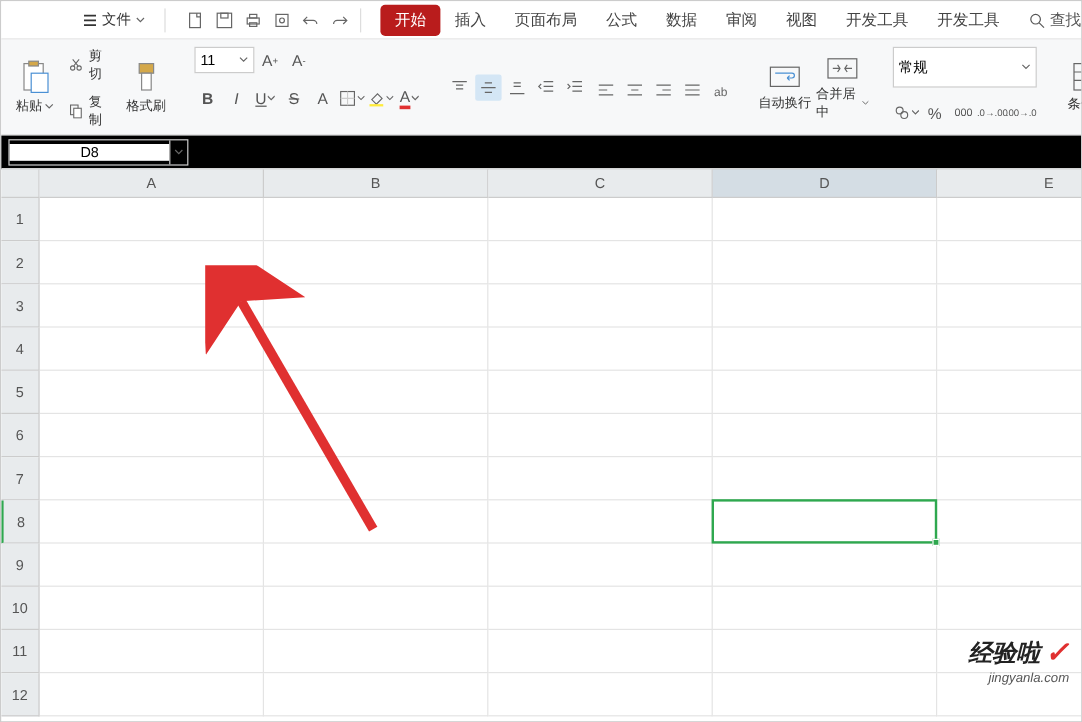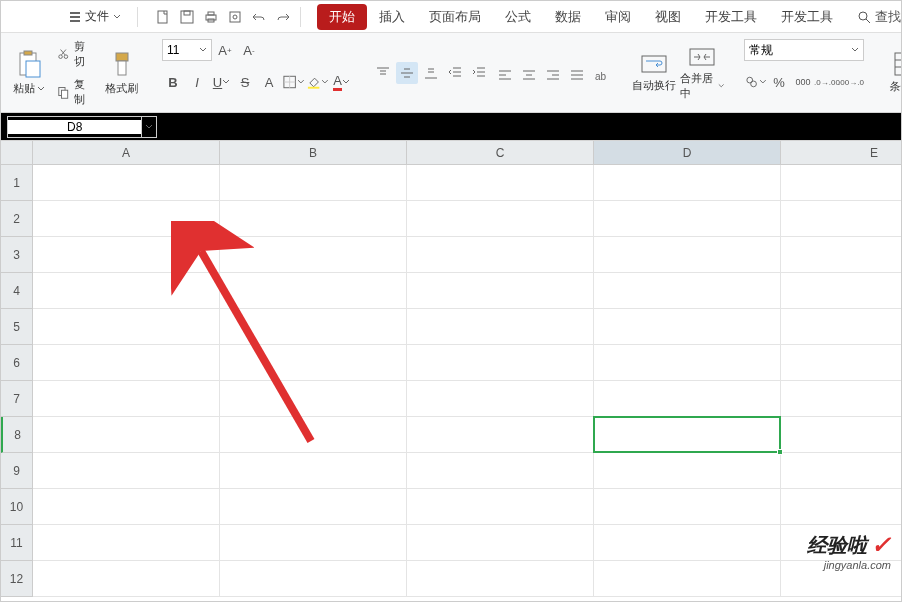--- a/index.html
+++ b/index.html
@@ -33,21 +33,21 @@
 .size-select { width: 50px; height: 22px; border: 1px solid #ccc; background: #fff; font-size: 12px; padding: 0 4px; display: flex; align-items: center; justify-content: space-between; cursor: pointer; }
 .btn-row { display: flex; align-items: center; gap: 2px; margin-top: 6px; }
 .tbtn { width: 22px; height: 22px; display: flex; align-items: center; justify-content: center; cursor: pointer; color: #555; font-size: 13px; border-radius: 2px; }
 .tbtn.bold { font-weight: bold; }
 .tbtn.italic { font-style: italic; }
 .tbtn.underline { text-decoration: underline; }
 .tbtn.strike { text-decoration: line-through; }
 .tbtn svg { width: 16px; height: 16px; }
 .tbtn .dd { width: 6px; margin-left: 1px; }
 
-.num-select { width: 120px; height: 22px; border: 1px solid #ccc; background: #fff; font-size: 12px; padding: 0 4px; display: flex; align-items: center; justify-content: space-between; cursor: pointer; }
+.num-select { width: 120px; height: 34px; border: 1px solid #ccc; background: #fff; font-size: 12px; padding: 0 4px; display: flex; align-items: center; justify-content: space-between; cursor: pointer; }
 
 
 .fbar { height: 28px; border-bottom: 1px solid #d4d4d4; display: flex; align-items: center; background: #000000; }
 .name-box { width: 150px; height: 22px; margin: 0 6px; border: 1px solid #ccc; display: flex; align-items: center; }
 .name-box input { border: none; width: 100%; text-align: center; font-size: 12px; outline: none; }
 .name-box .dd-btn { width: 16px; height: 100%; border-left: 1px solid #ccc; display: flex; align-items: center; justify-content: center; cursor: pointer; }
 .fx-area { display: flex; align-items: center; margin-left: 40px; gap: 8px; flex: 1; }
 .fx-icon { cursor: pointer; color: #666; }
 .formula-input { flex: 1; height: 22px; border: 1px solid #ccc; border-right: none; padding: 0 4px; font-size: 12px; outline: none; }
 

